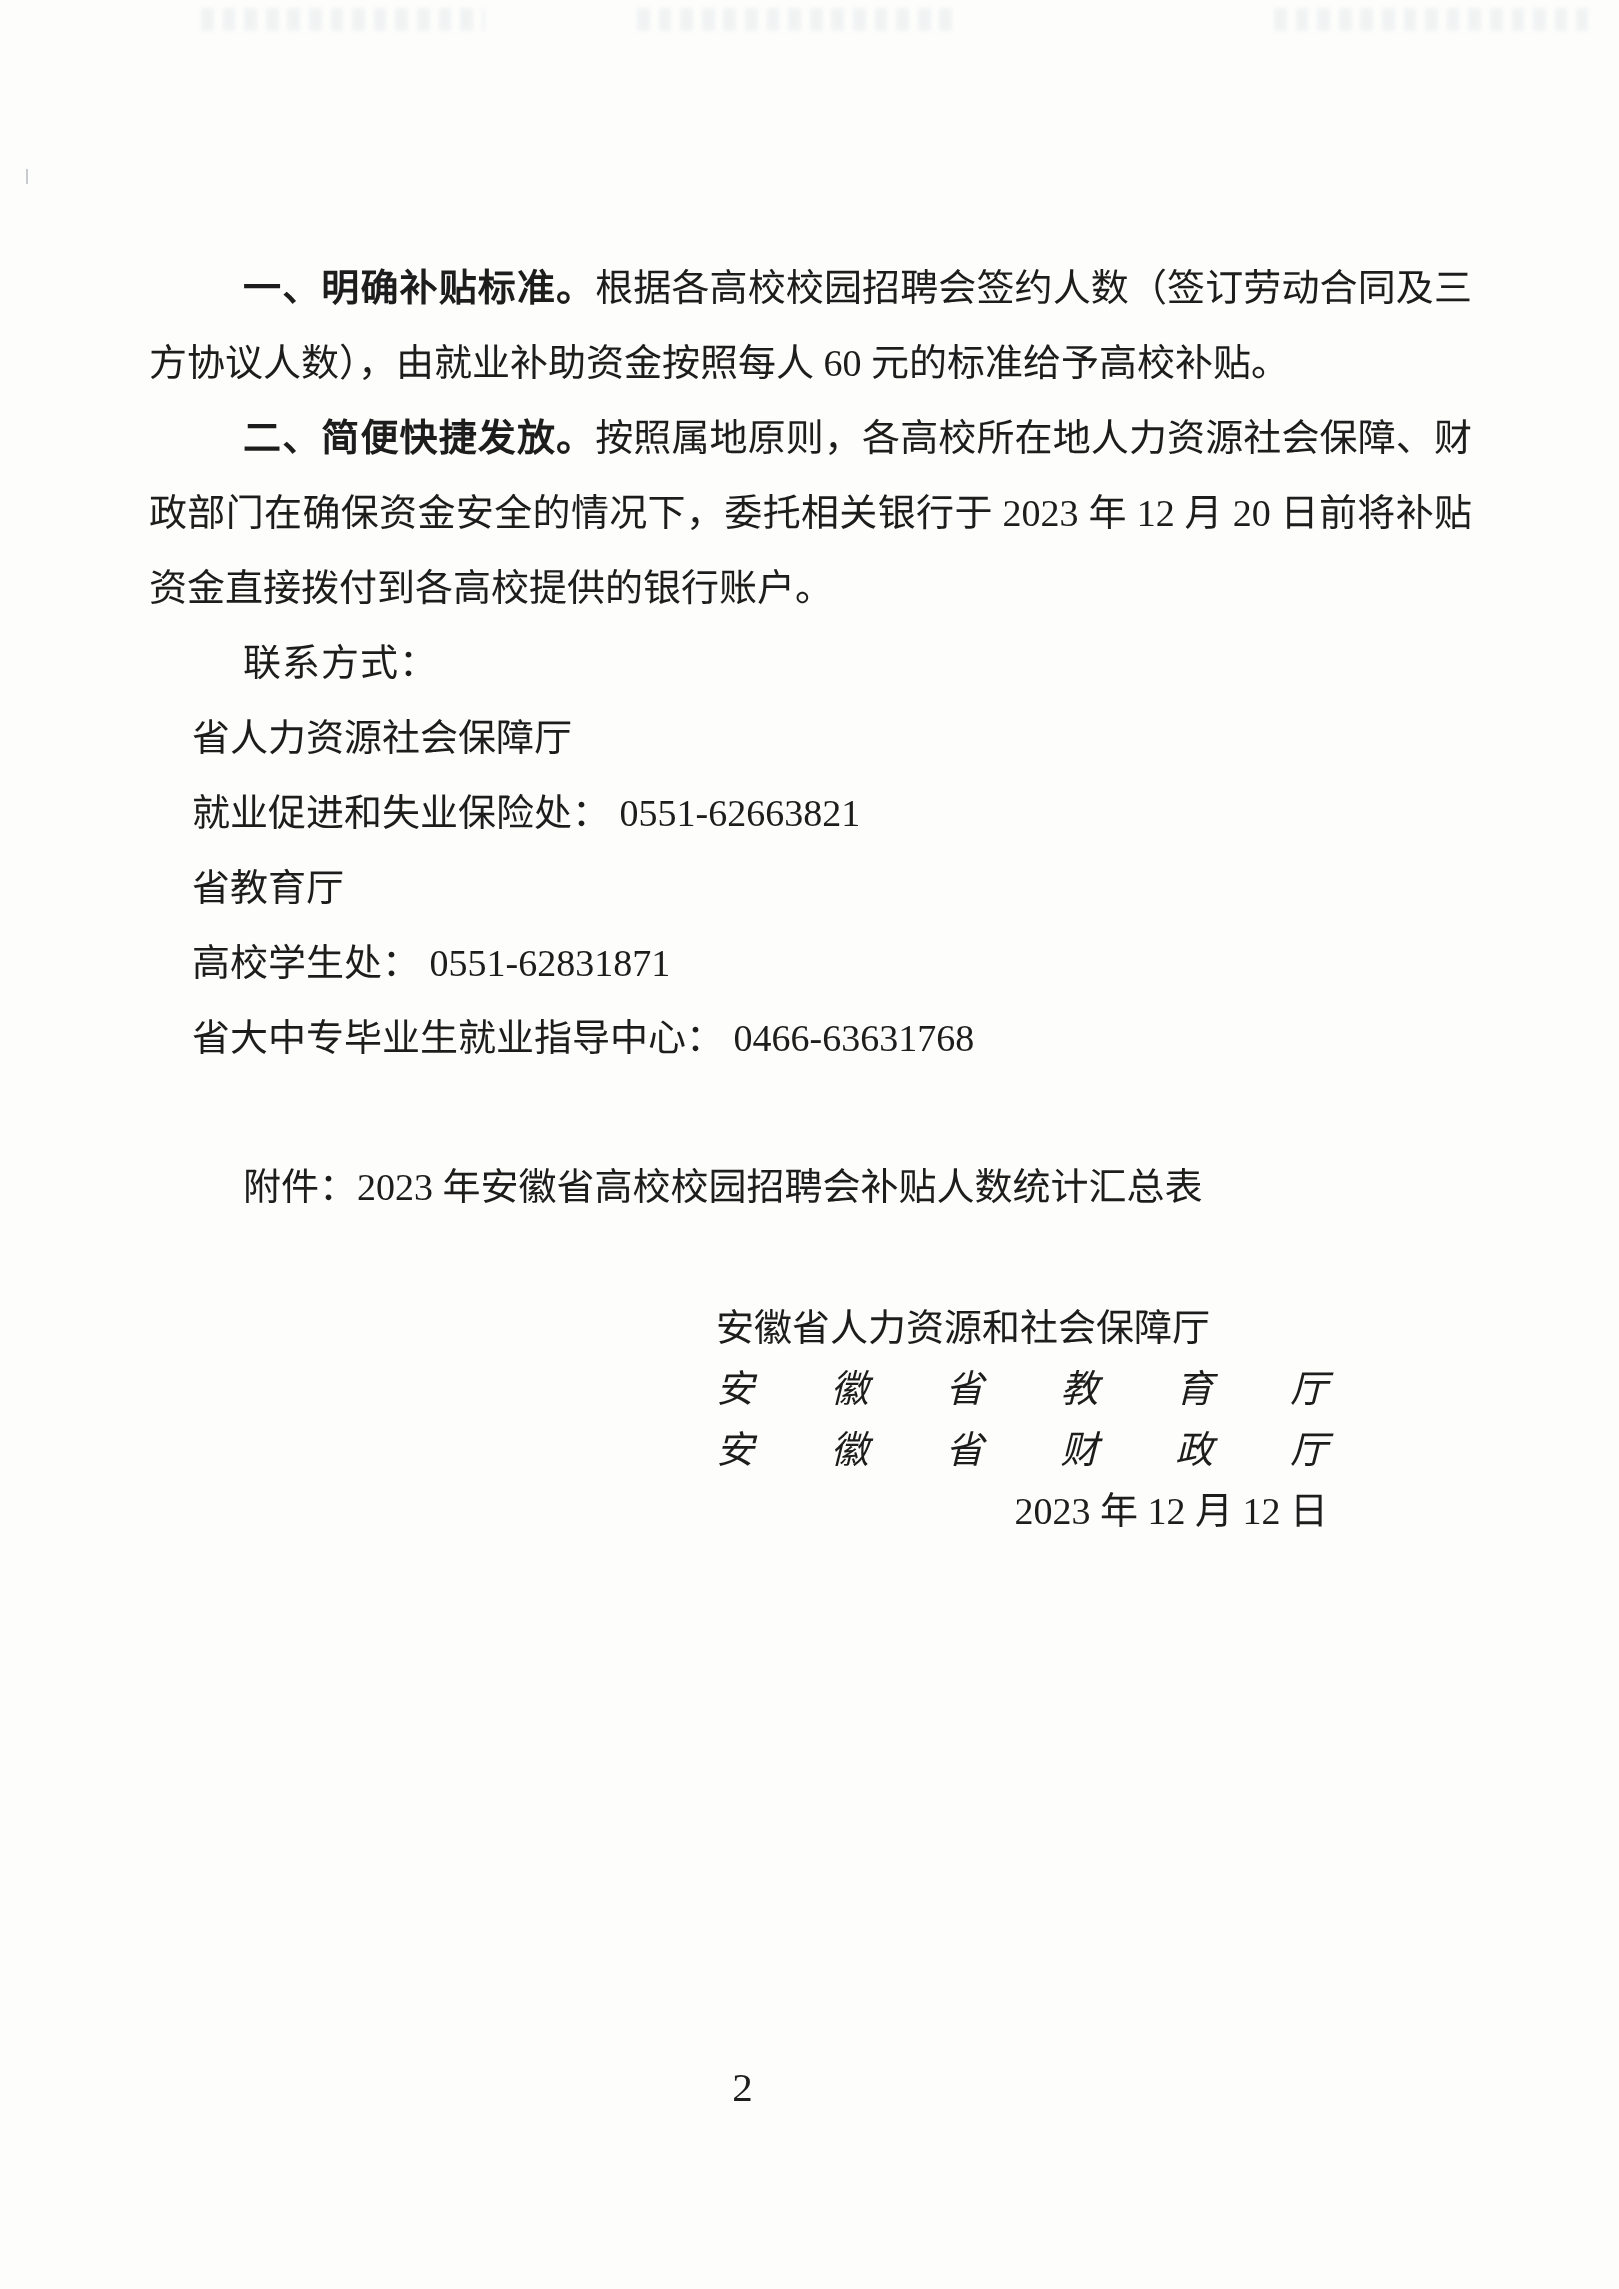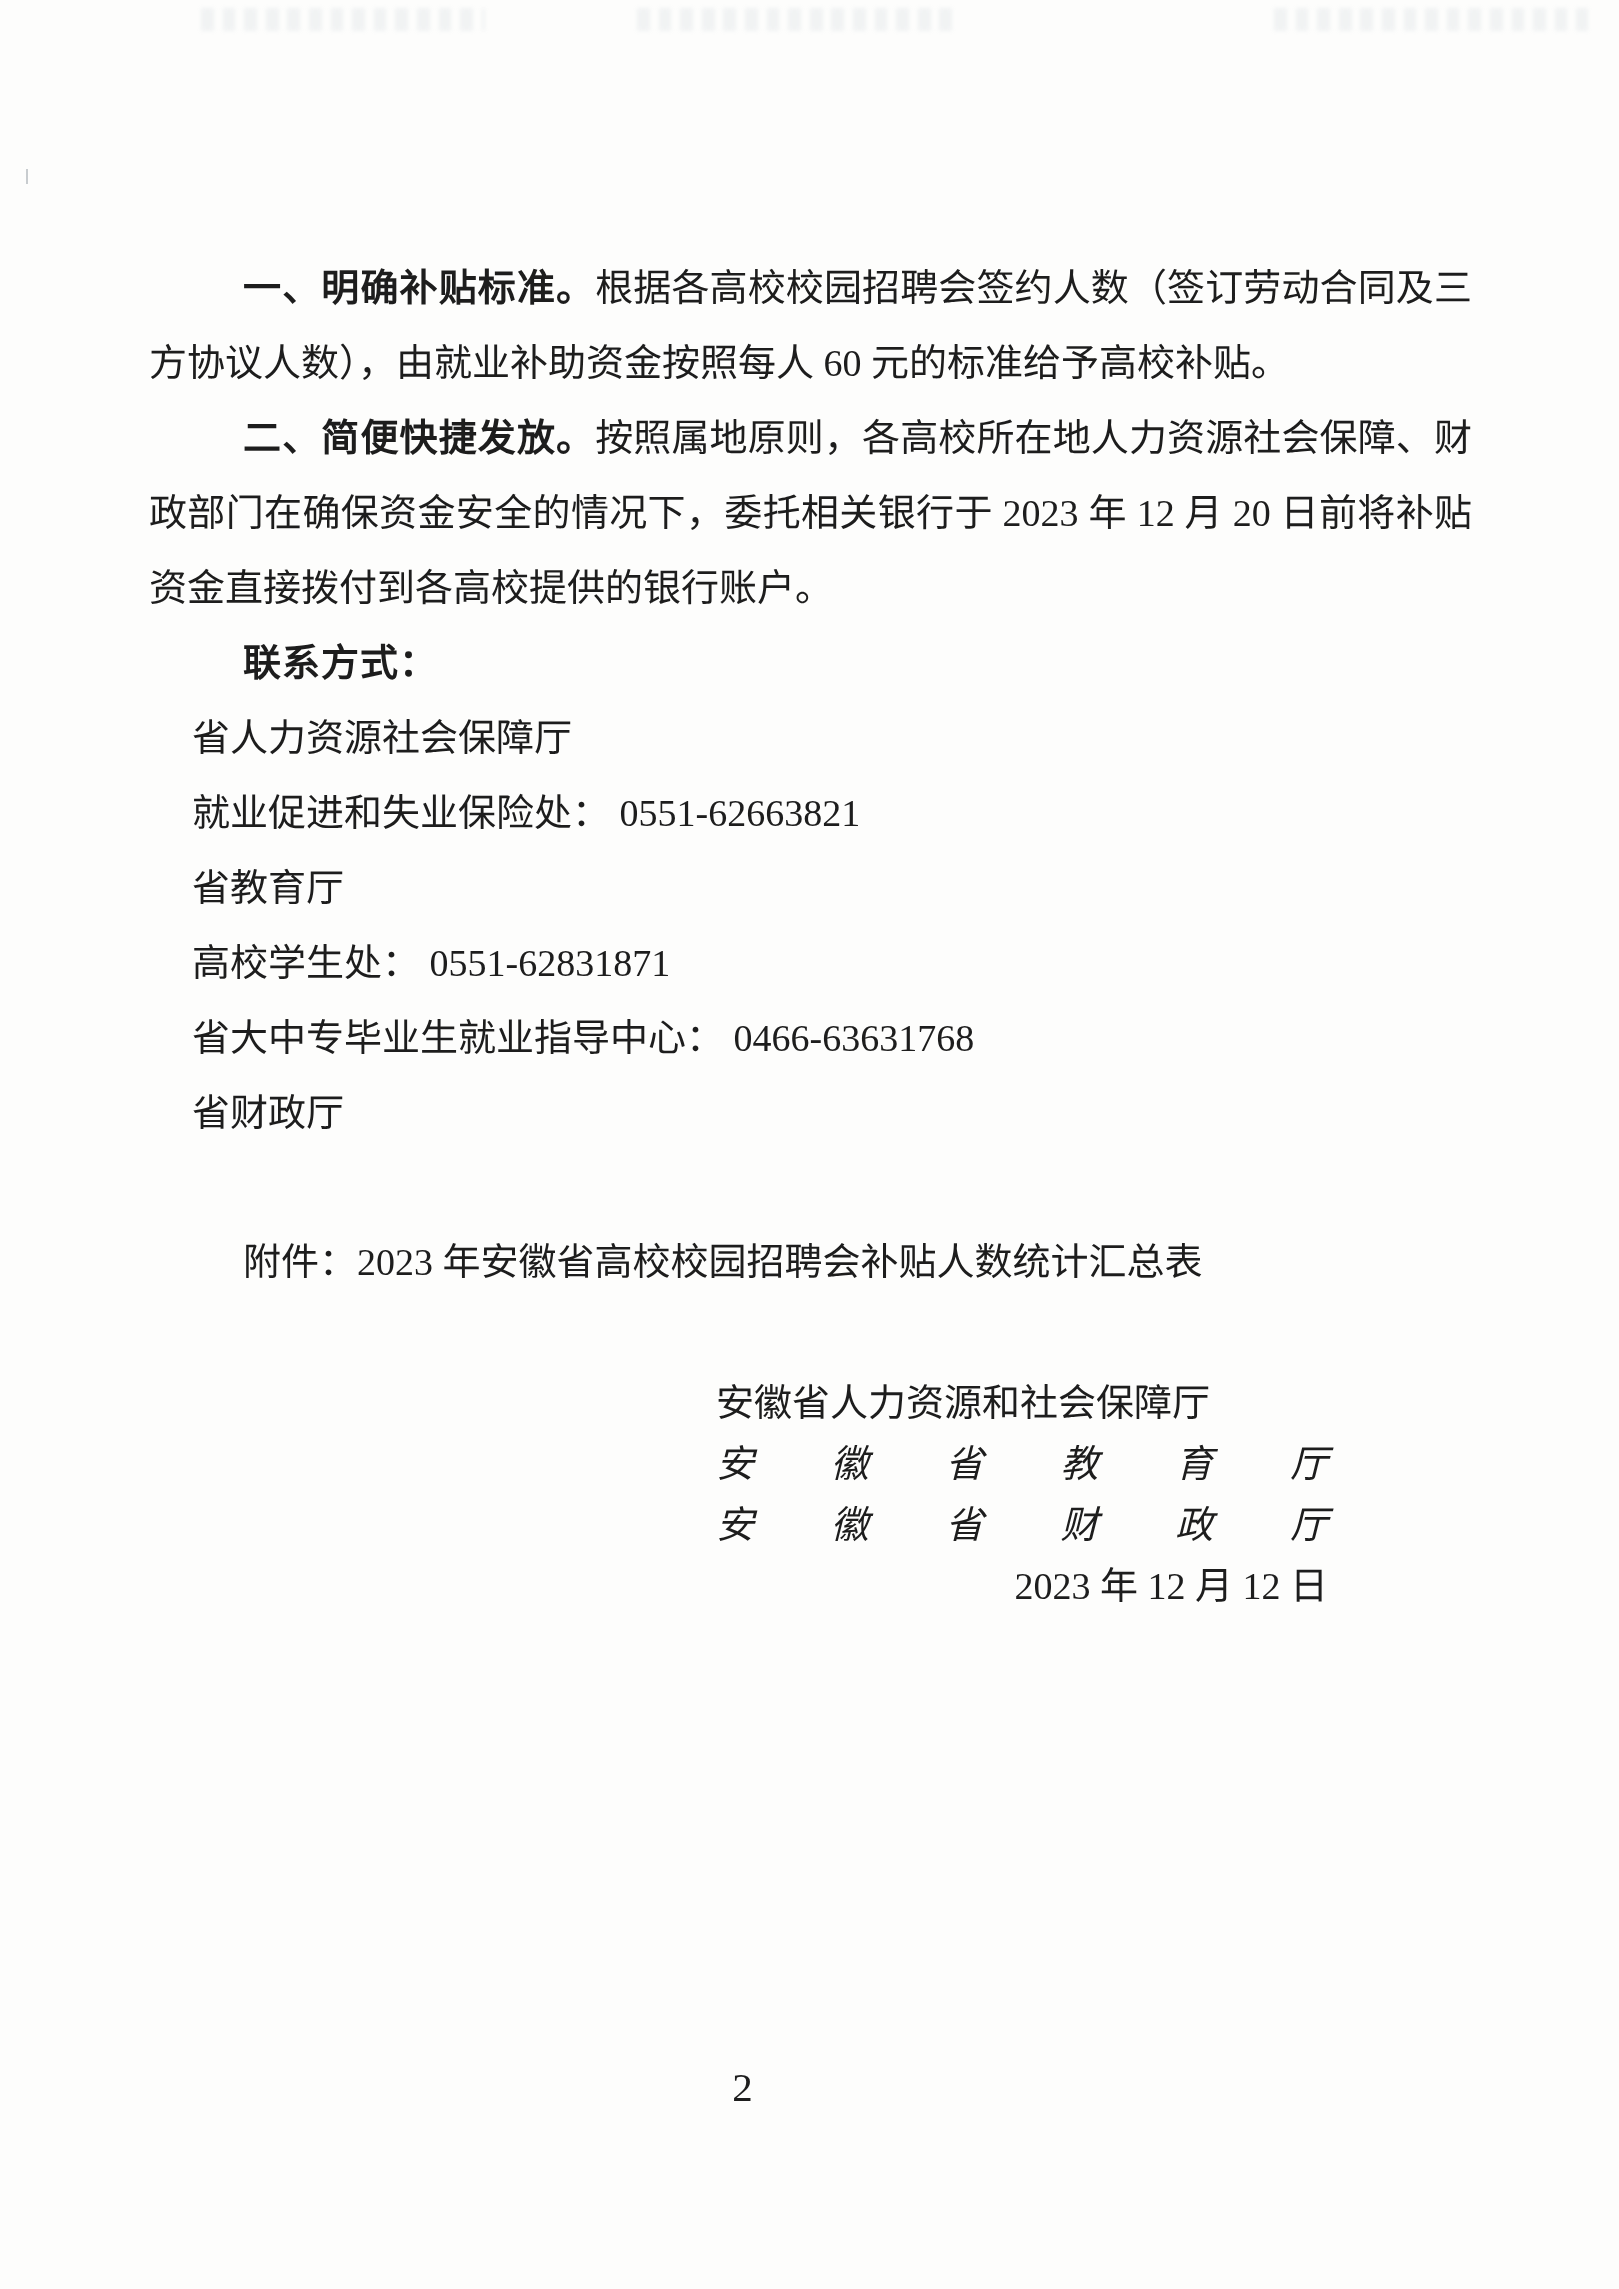--- a/index.html
+++ b/index.html
@@ -54,21 +54,21 @@
   .para {
     margin: 0;
     text-indent: 94px;
   }
   .lead {
     font-weight: bold;
     font-family: "Liberation Sans", "DejaVu Sans", sans-serif;
     letter-spacing: 1px;
   }
   .contact-heading {
-    font-weight: bold;
+    font-weight: normal;
     font-family: "Liberation Sans", "DejaVu Sans", sans-serif;
     margin-left: 94px;
     letter-spacing: 1px;
   }
   .contact-line {
     margin-left: 43px;
   }
   .attachment {
     margin-top: 74px;
     margin-left: 94px;
@@ -118,21 +118,20 @@
     <p class="para"><span class="lead">二、简便快捷发放。</span><span>按照属地原则，各高校所在地人力资源社会保障、财政部门在确保资金安全的情况下，委托相关银行于 2023 年 12 月 20 日前将补贴资金直接拨付到各高校提供的银行账户。</span></p>
 
 
     <div class="contact-heading">联系方式：</div>
 
     <div class="contact-line">省人力资源社会保障厅</div>
     <div class="contact-line">就业促进和失业保险处： 0551-62663821</div>
     <div class="contact-line">省教育厅</div>
     <div class="contact-line">高校学生处： 0551-62831871</div>
     <div class="contact-line">省大中专毕业生就业指导中心： 0466-63631768</div>
-    <div class="contact-line">省财政厅</div>
 
     <div class="attachment">附件：2023 年安徽省高校校园招聘会补贴人数统计汇总表</div>
 
     <div class="signature">
       <span class="sig-line">安徽省人力资源和社会保障厅</span>
       <span class="sig-justify">安徽省教育厅</span>
       <span class="sig-justify">安徽省财政厅</span>
       <span class="sig-date">2023 年 12 月 12 日</span>
     </div>
 

